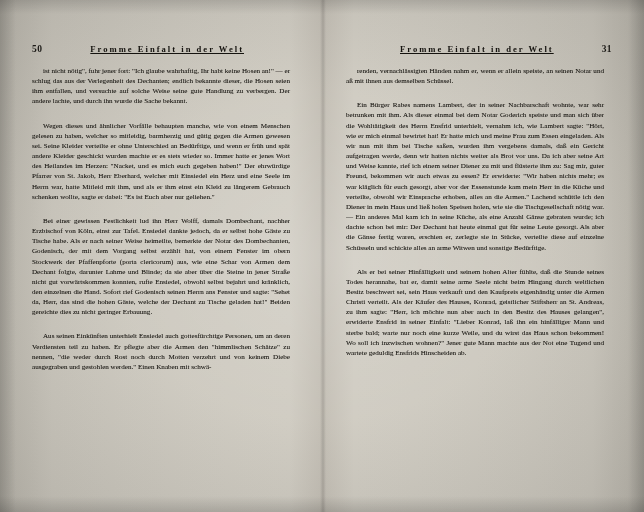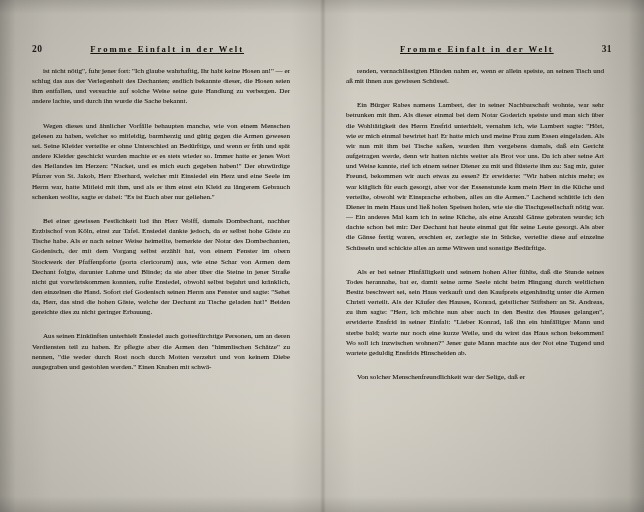--- a/index.html
+++ b/index.html
@@ -136,44 +136,43 @@
 <body>
 
 <div class="page">
   <div class="paper"></div>
 
   <div class="spread">
 
     <div class="side left">
       <div class="header">
         <div class="hdr-row left">
-          <span class="folio">20</span>
+          <span class="folio">50</span>
           <span class="runhead">Fromme Einfalt in der Welt</span>
         </div>
       </div>
       <div class="column">
         <p>ist nicht nötig", fuhr jener fort: "Ich glaube wahrhaftig, Ihr habt keine Hosen an!" — er schlug das aus der Verlegenheit des Dechanten; endlich bekannte dieser, die Hosen seien ihm entfallen, und versuchte auf solche Weise seine gute Handlung zu verbergen. Der andere lachte, und durch ihn wurde die Sache bekannt.</p>
         <p class="spaced">Wegen dieses und ähnlicher Vorfälle behaupten manche, wie von einem Menschen gelesen zu haben, welcher so mitleidig, barmherzig und gütig gegen die Armen gewesen sei. Seine Kleider verteilte er ohne Unterschied an Bedürftige, und wenn er früh und spät andere Kleider geschickt wurden machte er es stets wieder so. Immer hatte er jenes Wort des Heilandes im Herzen: "Nacket, und es mich euch gegeben haben!" Der ehrwürdige Pfarrer von St. Jakob, Herr Eberhard, welcher mit Einsiedel ein Herz und eine Seele im Herrn war, hatte Mitleid mit ihm, und als er ihm einst ein Kleid zu längerem Gebrauch schenken wollte, sagte er dabei: "Es ist Euch aber nur geliehen."</p>
         <p class="spaced">Bei einer gewissen Festlichkeit lud ihn Herr Wolff, damals Dombechant, nachher Erzbischof von Köln, einst zur Tafel. Ensiedel dankte jedoch, da er selbst hohe Gäste zu Tische habe. Als er nach seiner Weise heimeilte, bemerkte der Notar des Dombechanten, Godenisch, der mit dem Vorgang selbst erzählt hat, von einem Fenster im obern Stockwerk der Pfaffenpforte (porta clericorum) aus, wie eine Schar von Armen dem Dechant folgte, darunter Lahme und Blinde; da sie aber über die Steine in jener Straße nicht gut vorwärtskommen konnten, rufte Ensiedel, obwohl selbst bejahrt und kränklich, den einzelnen die Hand. Sofort rief Godenisch seinen Herrn ans Fenster und sagte: "Sehet da, Herr, das sind die hohen Gäste, welche der Dechant zu Tische geladen hat!" Beiden gereichte dies zu nicht geringer Erbauung.</p>
         <p class="spaced">Aus seinen Einkünften unterhielt Ensiedel auch gottesfürchtige Personen, um an deren Verdiensten teil zu haben. Er pflegte aber die Armen den "himmlischen Schätze" zu nennen, "die weder durch Rost noch durch Motten verzehrt und von keinem Diebe ausgegraben und gestohlen werden." Einen Knaben mit schwä-</p>
       </div>
     </div>
 
     <div class="side right">
       <div class="header">
         <div class="hdr-row right">
           <span class="runhead">Fromme Einfalt in der Welt</span>
           <span class="folio">31</span>
         </div>
       </div>
       <div class="column">
-        <p>renden, vernachlässigten Händen nahm er, wenn er allein speiste, an seinen Tisch und aß mit ihnen aus gewissen Schüssel.</p>
+        <p>renden, vernachlässigten Händen nahm er, wenn er allein speiste, an seinen Notar und aß mit ihnen aus demselben Schüssel.</p>
         <p class="spaced">Ein Bürger Rabes namens Lambert, der in seiner Nachbarschaft wohnte, war sehr betrunken mit ihm. Als dieser einmal bei dem Notar Goderich speiste und man sich über die Wohltätigkeit des Herrn Ensfrid unterhielt, vernahm ich, wie Lambert sagte: "Hört, wie er mich einmal bewirtet hat! Er hatte mich und meine Frau zum Essen eingeladen. Als wir nun mit ihm bei Tische saßen, wurden ihm vergebens damals, daß ein Gericht aufgetragen werde, denn wir hatten nichts weiter als Brot vor uns. Da ich aber seine Art und Weise kannte, rief ich einem seiner Diener zu mit und flüsterte ihm zu: Sag mir, guter Freund, bekommen wir auch etwas zu essen? Er erwiderte: "Wir haben nichts mehr; es war kläglich für euch gesorgt, aber vor der Essenstunde kam mein Herr in die Küche und verteilte, obwohl wir Einsprache erhoben, alles an die Armen." Lachend schüttle ich den Diener in mein Haus und ließ holen Speisen holen, wie sie die Tischgesellschaft nötig war. — Ein anderes Mal kam ich in seine Küche, als eine Anzahl Gänse gebraten wurde; ich dachte schon bei mir: Der Dechant hat heute einmal gut für seine Leute gesorgt. Als aber die Gänse fertig waren, erschien er, zerlegte sie in Stücke, verteilte diese auf einzelne Schüsseln und schickte alles an arme Witwen und sonstige Bedürftige.</p>
         <p class="spaced">Als er bei seiner Hinfälligkeit und seinem hohen Alter fühlte, daß die Stunde seines Todes herannahe, bat er, damit seine arme Seele nicht beim Hingang durch weltlichen Besitz beschwert sei, sein Haus verkauft und den Kaufpreis eigenhändig unter die Armen Christi verteilt. Als der Käufer des Hauses, Konrad, geistlicher Stiftsherr an St. Andreas, zu ihm sagte: "Herr, ich möchte nun aber auch in den Besitz des Hauses gelangen", erwiderte Ensfrid in seiner Einfalt: "Lieber Konrad, laß ihn ein hinfälliger Mann und sterbe bald; warte nur noch eine kurze Weile, und du wirst das Haus schon bekommen! Wo soll ich inzwischen wohnen?" Jener gute Mann machte aus der Not eine Tugend und wartete geduldig Ensfrids Hinscheiden ab.</p>
-        <p class="spaced">Von solcher Menschenfreundlichkeit war der Selige, daß er</p>
       </div>
     </div>
   </div>
 
   <div class="gutter"></div>
   <div class="edge-shadow-l"></div>
   <div class="edge-shadow-r"></div>
   <div class="edge-shadow-t"></div>
   <div class="edge-shadow-b"></div>
 </div>

